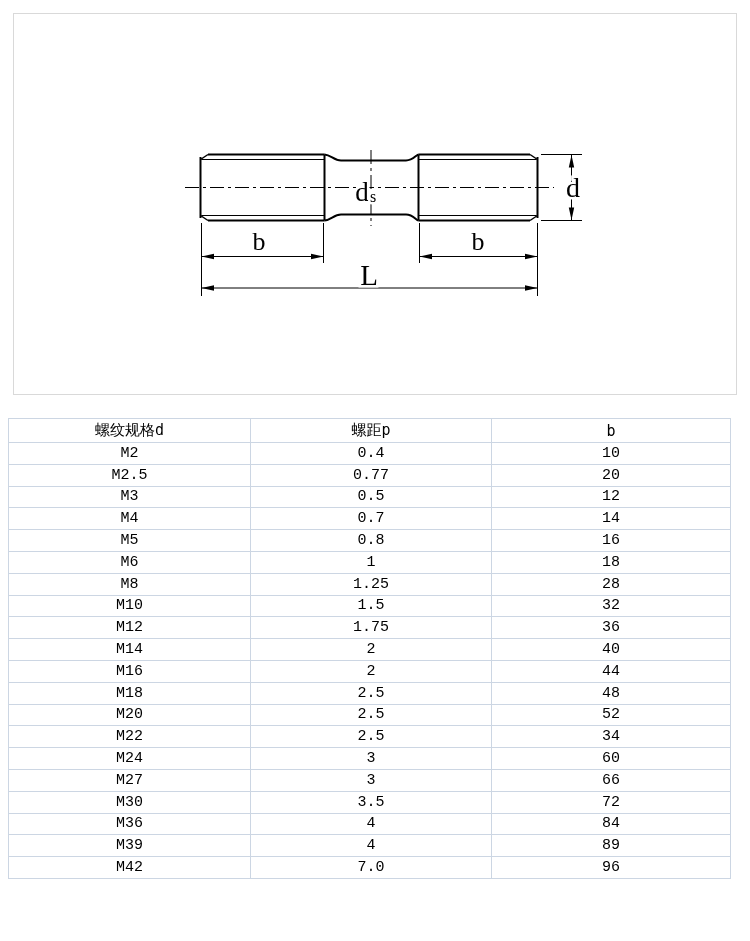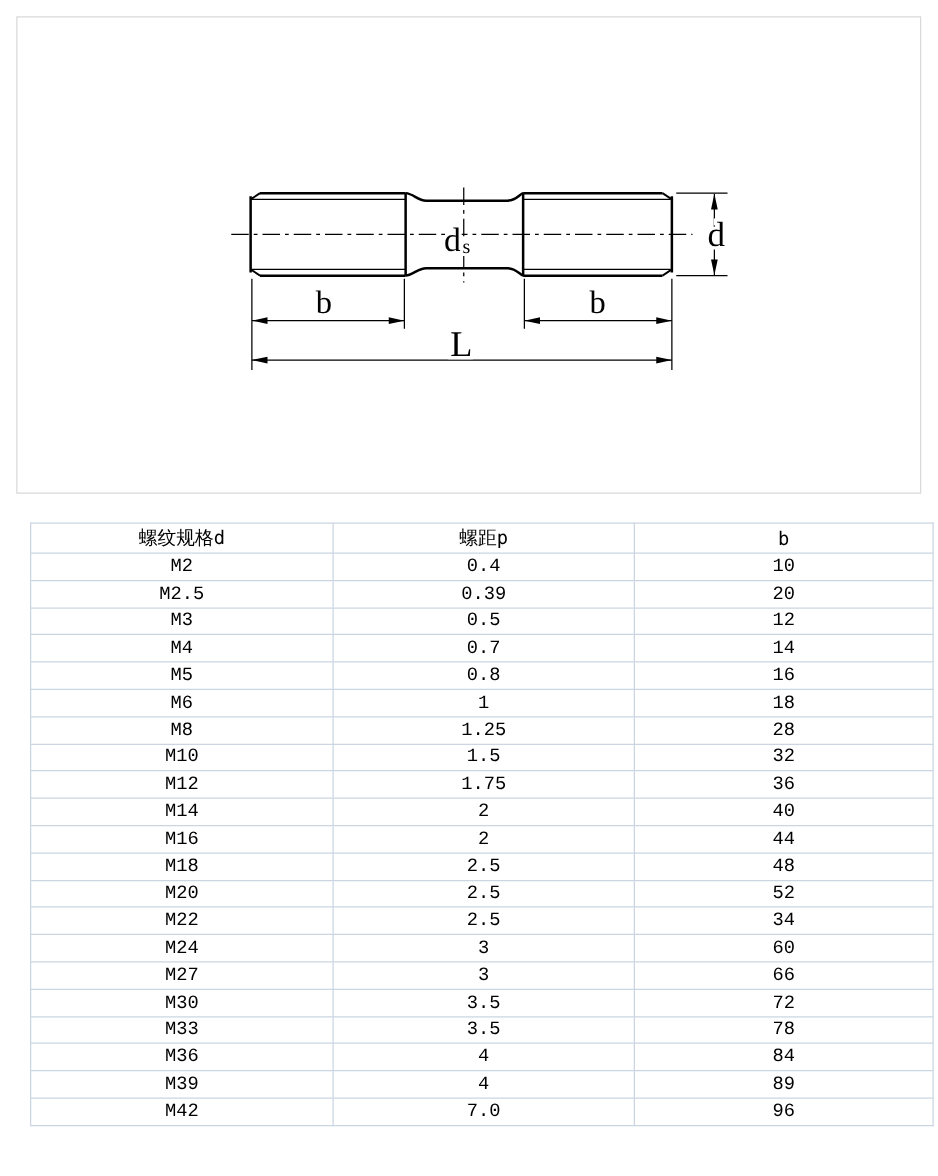--- a/index.html
+++ b/index.html
@@ -17,21 +17,21 @@
   .sw1{stroke-width:1;}
   .centerline{stroke:#000;stroke-width:1;fill:none;stroke-dasharray:14 4 3 4;}
   .dim{stroke:#000;stroke-width:1;fill:none;}
   .arrow{fill:#000;stroke:none;}
   .dwg-label{
     font-family:"Liberation Serif","DejaVu Serif",serif;
     fill:#000;paint-order:stroke;stroke:#fff;stroke-width:5;
   }
 
   .spec-table{
-    position:absolute;left:24px;top:418px;width:722px;
+    position:absolute;left:8px;top:418px;width:722px;
     border-collapse:collapse;table-layout:fixed;
     font-family:"DejaVu Sans Mono","Liberation Mono",monospace;
     font-size:15px;color:#000;
   }
   .spec-table th,.spec-table td{
     border:1px solid #ccd6e3;text-align:center;vertical-align:middle;
     padding:0;font-weight:normal;background:#ffffff;
     overflow:hidden;white-space:nowrap;
   }
   .spec-table thead th{height:23px;}
@@ -133,21 +133,21 @@
     </tr>
   </thead>
   <tbody>
       <tr>
         <td>M2</td>
         <td>0.4</td>
         <td>10</td>
       </tr>
       <tr>
         <td>M2.5</td>
-        <td>0.39</td>
+        <td>0.77</td>
         <td>20</td>
       </tr>
       <tr>
         <td>M3</td>
         <td>0.5</td>
         <td>12</td>
       </tr>
       <tr>
         <td>M4</td>
         <td>0.7</td>
@@ -212,25 +212,20 @@
         <td>M27</td>
         <td>3</td>
         <td>66</td>
       </tr>
       <tr>
         <td>M30</td>
         <td>3.5</td>
         <td>72</td>
       </tr>
       <tr>
-        <td>M33</td>
-        <td>3.5</td>
-        <td>78</td>
-      </tr>
-      <tr>
         <td>M36</td>
         <td>4</td>
         <td>84</td>
       </tr>
       <tr>
         <td>M39</td>
         <td>4</td>
         <td>89</td>
       </tr>
       <tr>

